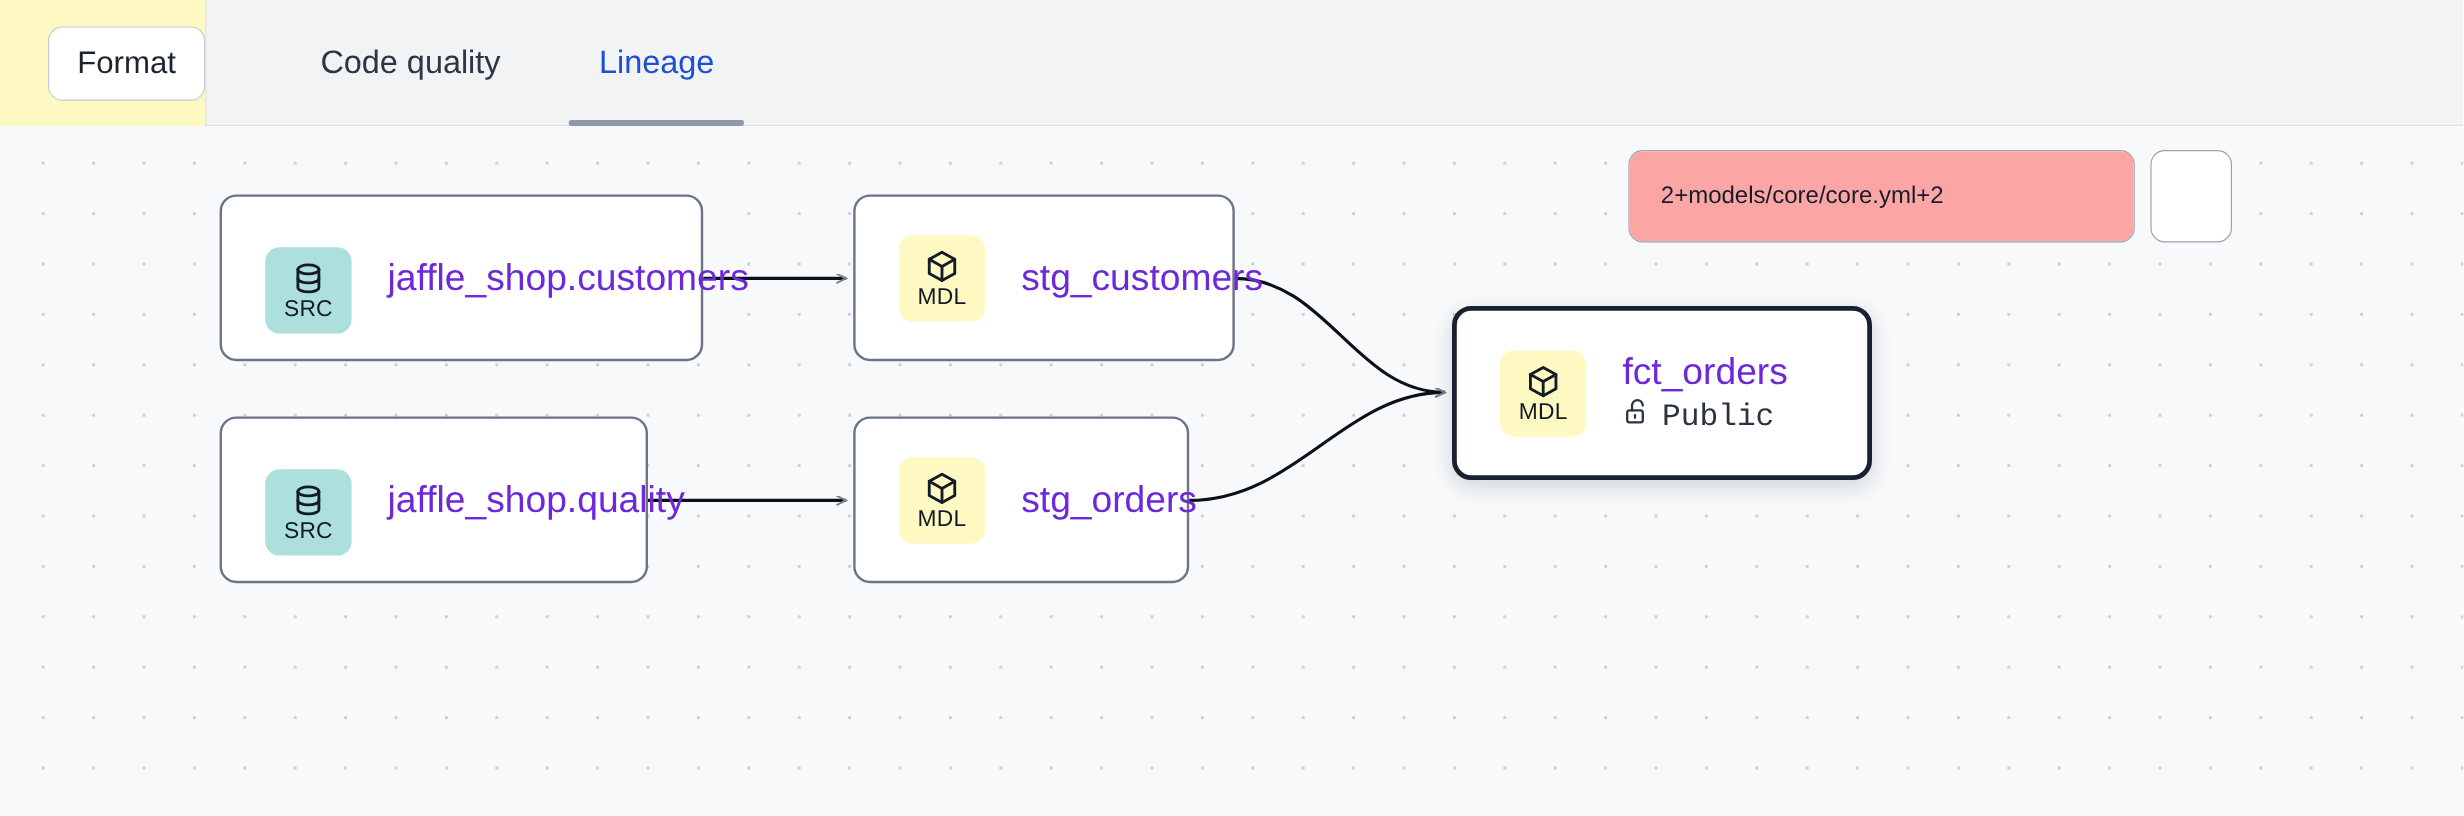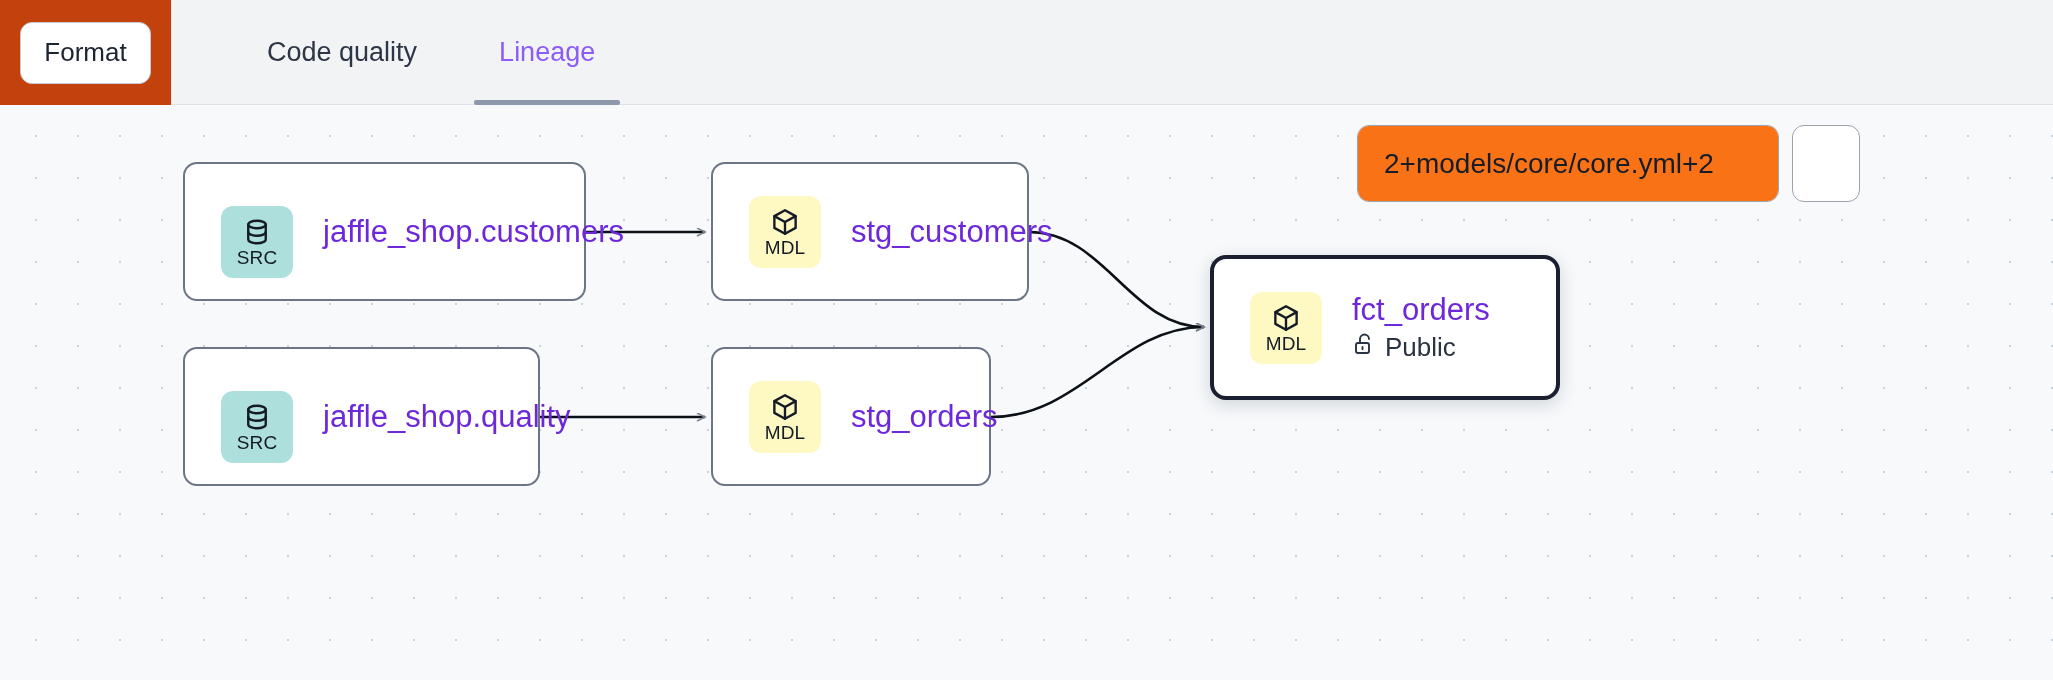--- a/index.html
+++ b/index.html
@@ -27,24 +27,24 @@
     flex: 0 0 105px;
     background: #f1f3f5;
     display: flex;
     align-items: flex-start;
     border-bottom: 1px solid #dfe3e8;
   }
 
   .format-zone {
     width: 171px;
     height: 105px;
-    background: #c2410c;
-    display: flex;
-    align-items: center;
-    justify-content: center;
+    background: #fef9c3;
+    display: flex;
+    align-items: center;
+    justify-content: flex-end;
     flex: 0 0 171px;
   }
 
   .format-button {
     width: 131px;
     height: 62px;
     border: 1.5px solid #c5cbd3;
     border-radius: 12px;
     background: #ffffff;
     color: #1c2430;
@@ -75,21 +75,21 @@
     position: relative;
     height: 105px;
     display: flex;
     align-items: center;
     padding: 0 33px;
     font-size: 27px;
     color: #2c3645;
     cursor: pointer;
     white-space: nowrap;
   }
-  .tab.active { color: #8b5cf6; }
+  .tab.active { color: #1d4ed8; }
   .tab.active::after {
     content: "";
     position: absolute;
     left: 8px;
     right: 8px;
     bottom: 0;
     height: 5px;
     background: #8d99ab;
     border-radius: 2px;
   }
@@ -163,20 +163,21 @@
     color: #6d28d9;
     white-space: nowrap;
     line-height: 1.15;
   }
   .node-meta {
     display: flex;
     align-items: center;
     gap: 9px;
     font-size: 26px;
     color: #2a3341;
+    font-family: Liberation Mono, monospace;
   }
 
   
   .controls {
     position: absolute;
     top: 20px;
     left: 1357px;
     display: flex;
     align-items: center;
     gap: 13px;
@@ -188,22 +189,22 @@
     align-items: stretch;
     height: 77px;
     border: 1.5px solid #9ba3af;
     border-radius: 12px;
     overflow: hidden;
     background: #ffffff;
   }
   .graph-input {
     border: none;
     outline: none;
-    background: #f97316;
-    font-size: 28px;
+    background: #fca5a5;
+    font-size: 20px;
     font-family: "Liberation Sans", sans-serif;
     color: #161d2a;
     padding: 0 26px;
     width: 420px;
     height: 100%;
   }
   .update-btn {
     border: none;
     border-left: 1.5px solid #b9c0c9;
     background: #eef0f3;

